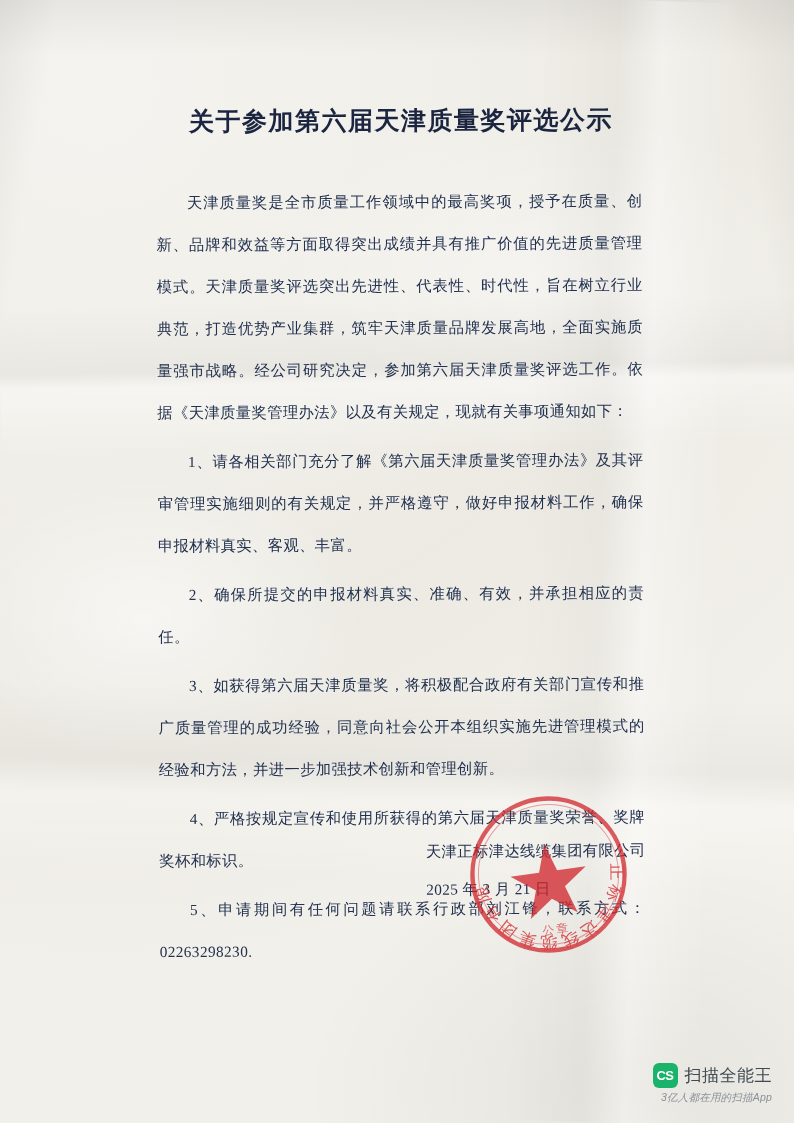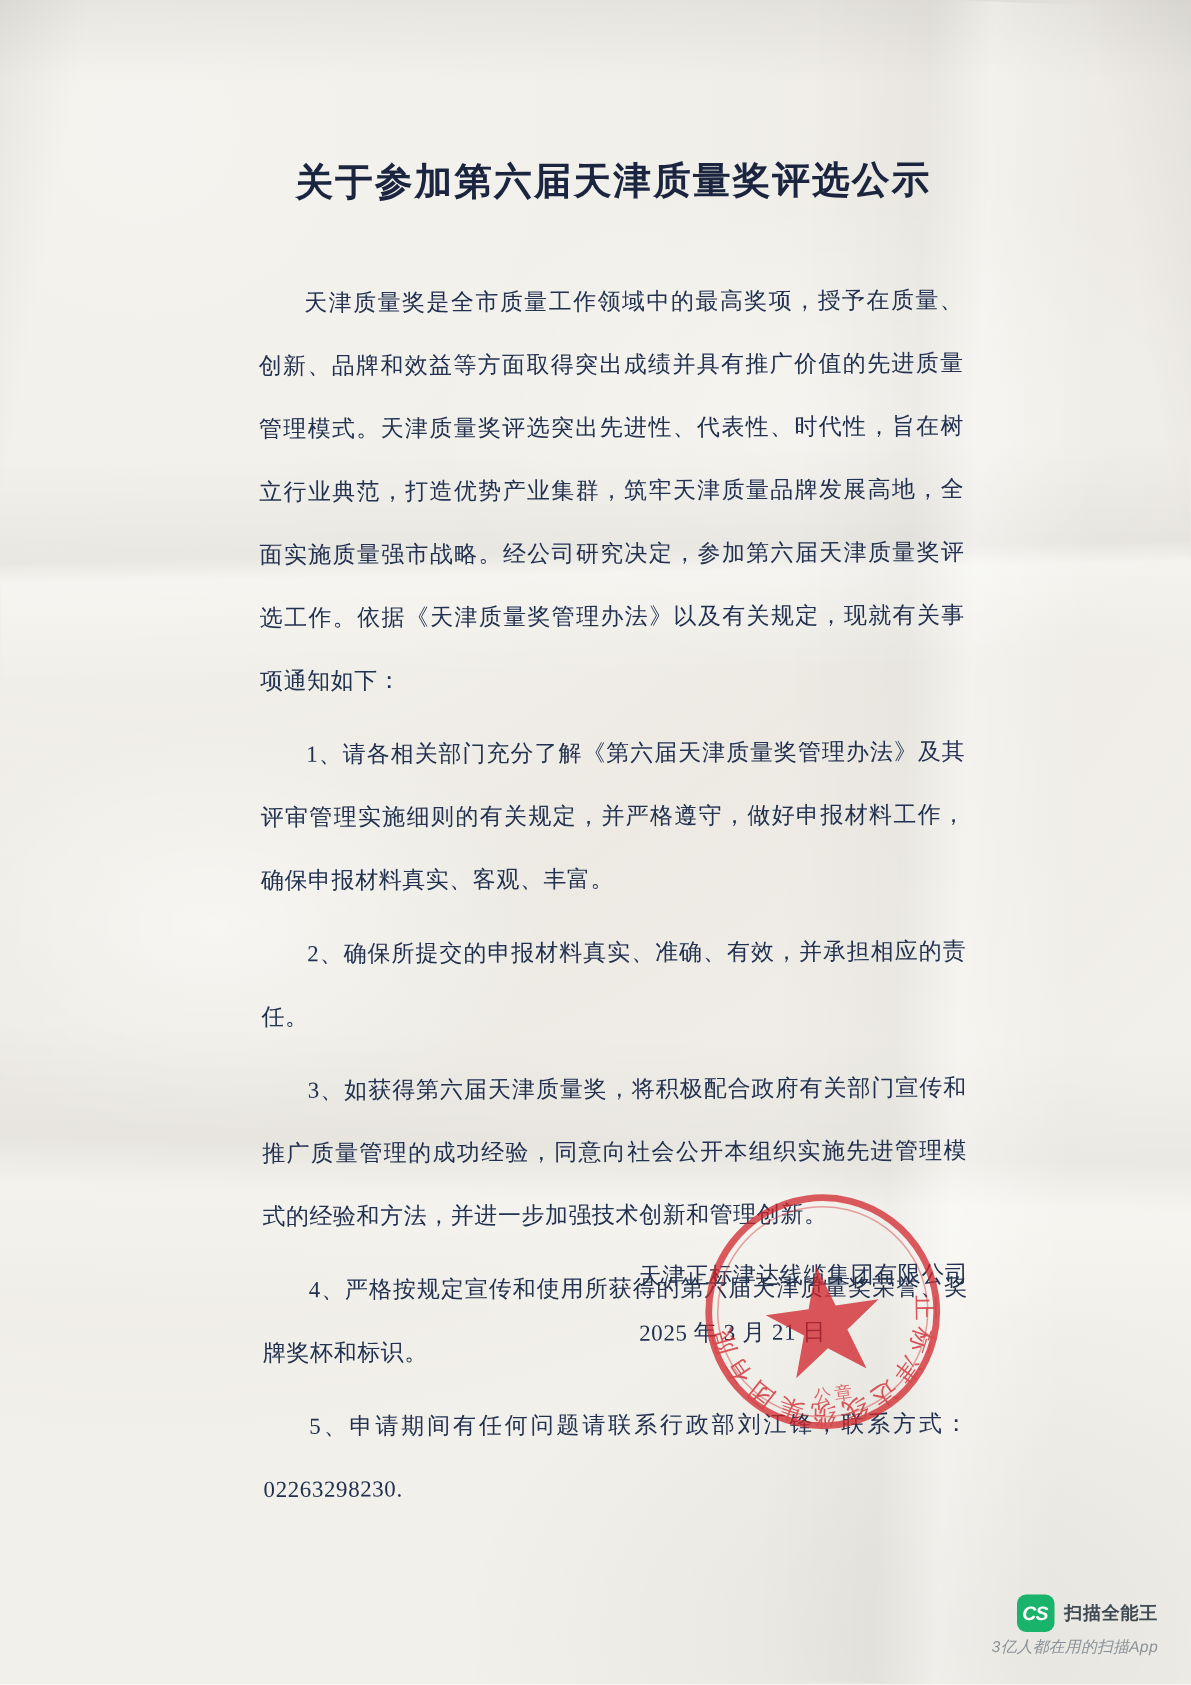--- a/index.html
+++ b/index.html
@@ -54,21 +54,21 @@
     position: absolute;
     left: 520px; top: 0; width: 200px; bottom: 0;
     pointer-events: none;
     background: linear-gradient(90deg, rgba(0,0,0,0) 0%, rgba(0,0,0,0.025) 40%, rgba(255,255,255,0.35) 62%, rgba(0,0,0,0) 100%);
     transform: rotate(2deg);
   }
 
   
   .doc {
     position: absolute;
-    left: 16px; right: 0; top: 0;
+    left: 0; right: 0; top: 0;
     padding: 0 150px 0 158px;
     color: #1f2a44;
   }
   .doc-title {
     margin: 104px 0 0 0;
     text-align: center;
     font-size: 25px;
     font-weight: bold;
     letter-spacing: 1.5px;
     color: #1b2540;
@@ -139,26 +139,25 @@
     border-radius: 6px;
     background: #19b36b;
     color: #ffffff;
     font-size: 13px;
     font-weight: bold;
     display: flex;
     align-items: center;
     justify-content: center;
     letter-spacing: -0.5px;
     font-family: "Liberation Sans", sans-serif;
-    font-style: italic;
   }
   .cs-name {
-    font-size: 12px;
+    font-size: 17px;
     color: #3f4a52;
-    font-weight: bold;
+    font-weight: normal;
     letter-spacing: 0.5px;
   }
   .cs-sub {
     margin-top: 3px;
     font-size: 10.5px;
     color: #8a9199;
     letter-spacing: 0.2px;
     font-style: italic;
   }
 </style>

